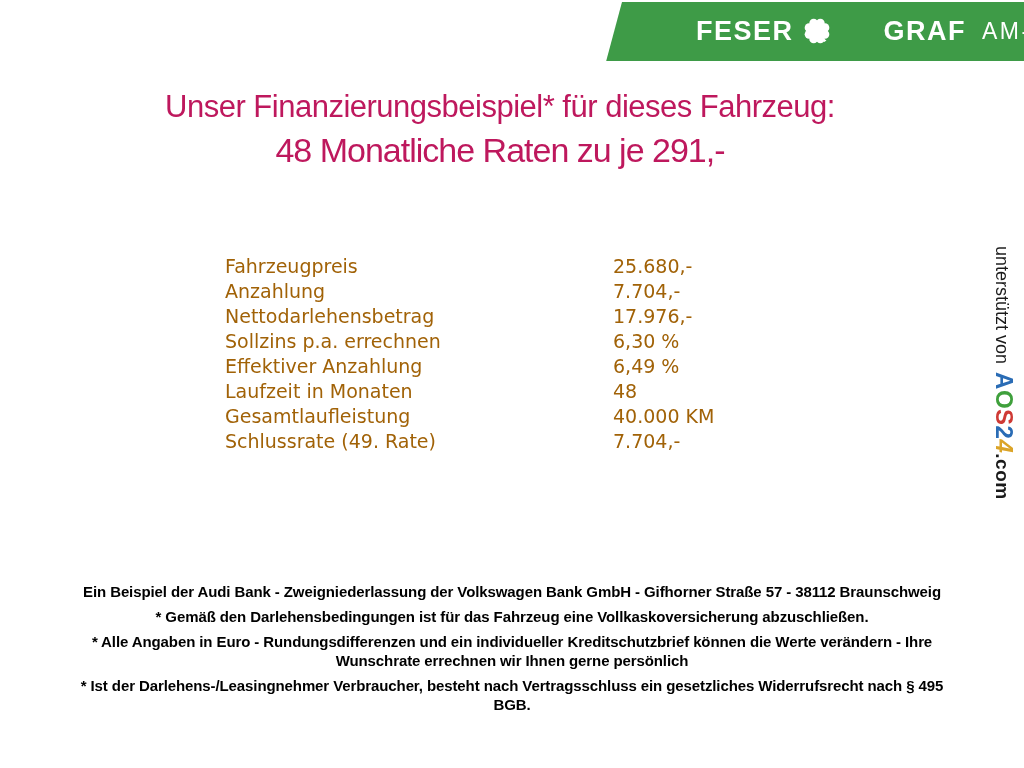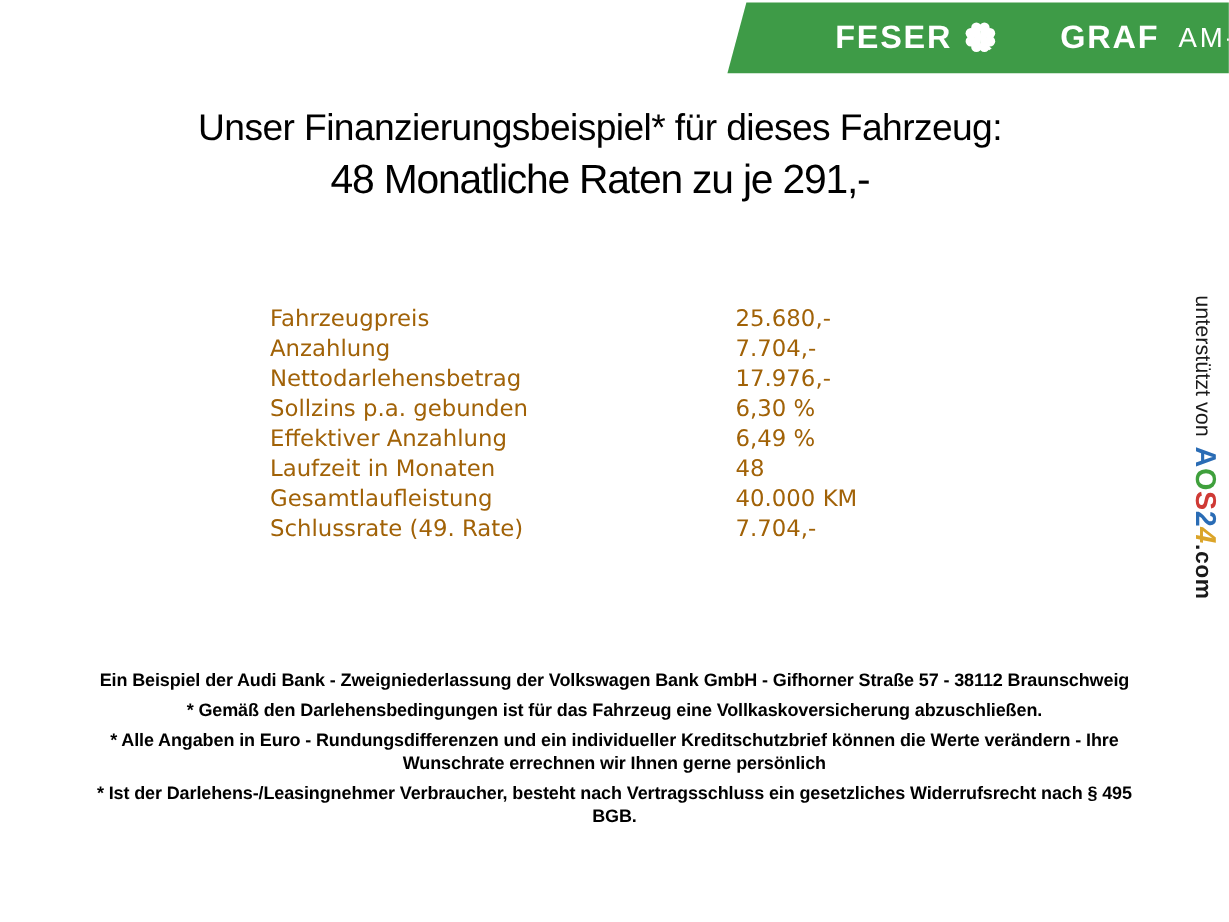--- a/index.html
+++ b/index.html
@@ -23,21 +23,21 @@
   }
   .brand{
     font-size:27px;font-weight:700;letter-spacing:1.5px;margin-left:44px;
   }
   .clover{margin:0 7px 2px 7px;}
   .ref{
     font-size:23px;font-weight:400;letter-spacing:2.5px;margin-left:16px;
   }
   
   .heading{
-    position:absolute;top:88px;left:0;width:1000px;text-align:center;color:#000000;
+    position:absolute;top:88px;left:0;width:1000px;text-align:center;color:#be185d;
   }
   .heading .line1{
     font-size:31px;font-weight:400;letter-spacing:-0.5px;line-height:38px;margin:0;
   }
   .heading .line2{
     font-size:34px;font-weight:400;letter-spacing:-1px;line-height:48px;margin:0;
   }
   
   .finance{
     position:absolute;top:254px;left:225px;
@@ -50,21 +50,21 @@
     position:absolute;top:246px;left:1018px;
     transform:rotate(90deg);transform-origin:0 0;
     white-space:nowrap;display:flex;align-items:baseline;
   }
   .sidebar .prefix{font-size:18px;color:#1a1a1a;letter-spacing:0;}
   .aos-logo{margin-left:8px;font-weight:700;font-size:24px;letter-spacing:0.5px;}
   .aos-logo .num4{font-style:italic;}
   .aos-domain{font-size:19px;font-weight:700;color:#1a1a1a;}
   
   .footer{
-    position:absolute;top:558px;left:72px;width:880px;
+    position:absolute;top:582px;left:72px;width:880px;
     text-align:center;color:#000;
     font-size:15px;font-weight:700;line-height:19px;letter-spacing:-0.1px;
   }
   .footer p{margin:0 0 6px 0;}
 </style>
 </head>
 <body>
 
 <div class="banner-bg" style="background: rgb(62, 155, 71);"></div>
 
@@ -111,21 +111,21 @@
   </div>
   <div class="row">
     <span>Anzahlung</span>
     <span>7.704,-</span>
   </div>
   <div class="row">
     <span>Nettodarlehensbetrag</span>
     <span>17.976,-</span>
   </div>
   <div class="row">
-    <span>Sollzins p.a. gebunden</span>
+    <span>Sollzins p.a. errechnen</span>
     <span>6,30 %</span>
   </div>
   <div class="row">
     <span>Effektiver Anzahlung</span>
     <span>6,49 %</span>
   </div>
   <div class="row">
     <span>Laufzeit in Monaten</span>
     <span>48</span>
   </div>

